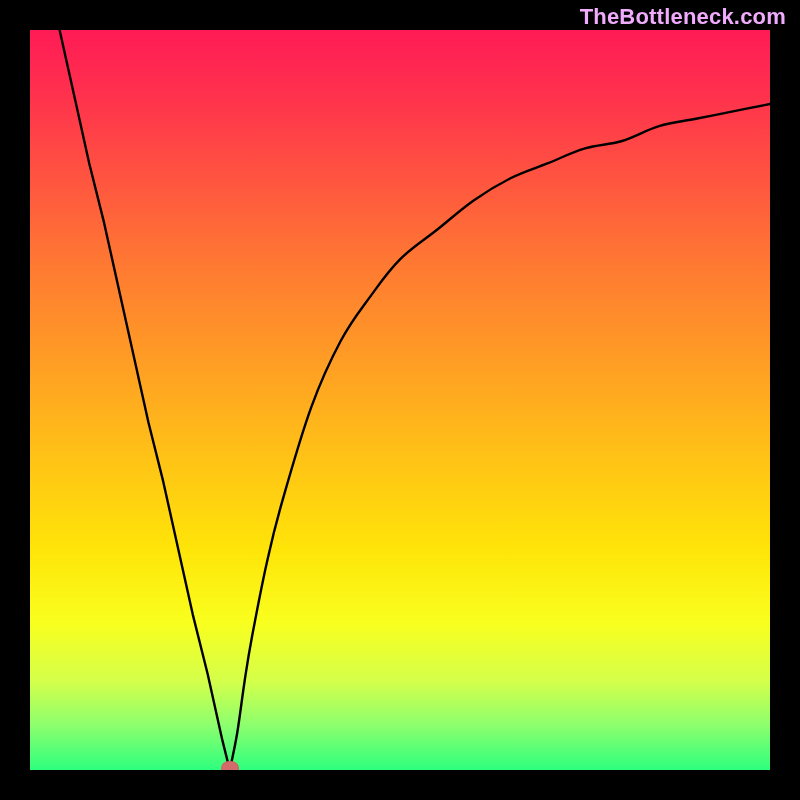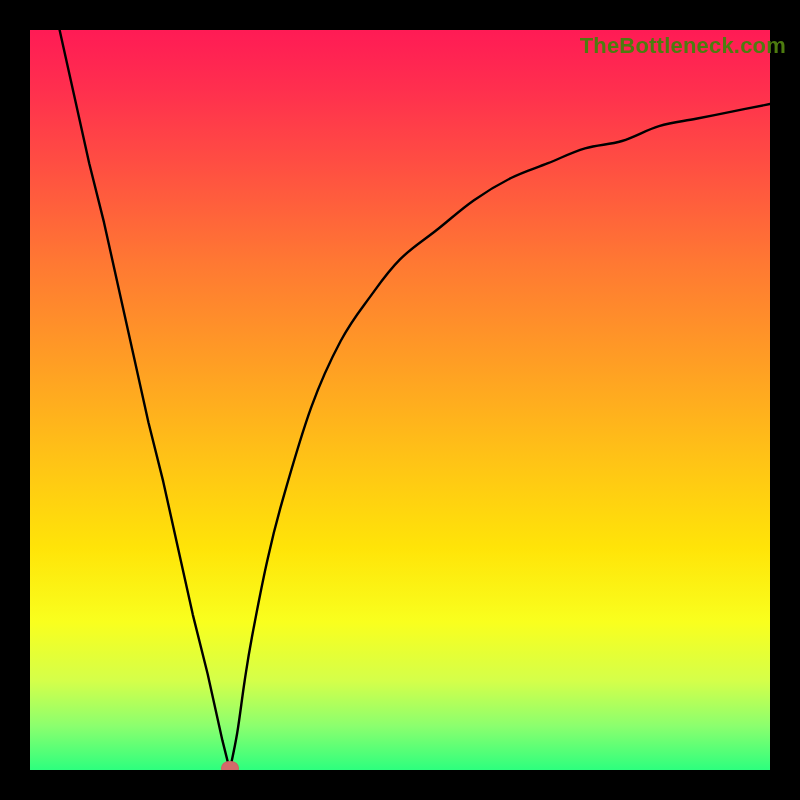--- a/index.html
+++ b/index.html
@@ -10,24 +10,23 @@
     height: 800px;
     background: #000;
   }
   .watermark {
     position: absolute;
     top: 4px;
     right: 14px;
     font-family: Arial, Helvetica, sans-serif;
     font-size: 22px;
     font-weight: 600;
-    color: #4d7c0f;
+    color: #f0abfc;
     letter-spacing: 0.2px;
     z-index: 5;
-    margin-top: 29px;
   }
   .plot-area {
     position: absolute;
     left: 30px;
     top: 30px;
     width: 740px;
     height: 740px;
     overflow: hidden;
   }
   .gradient {

